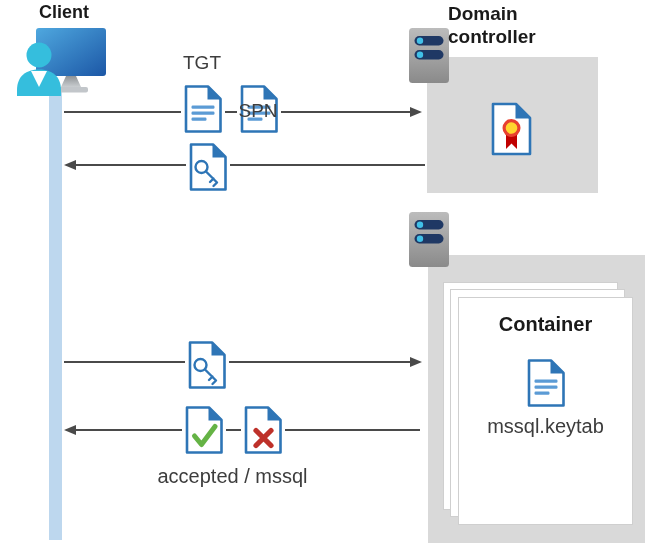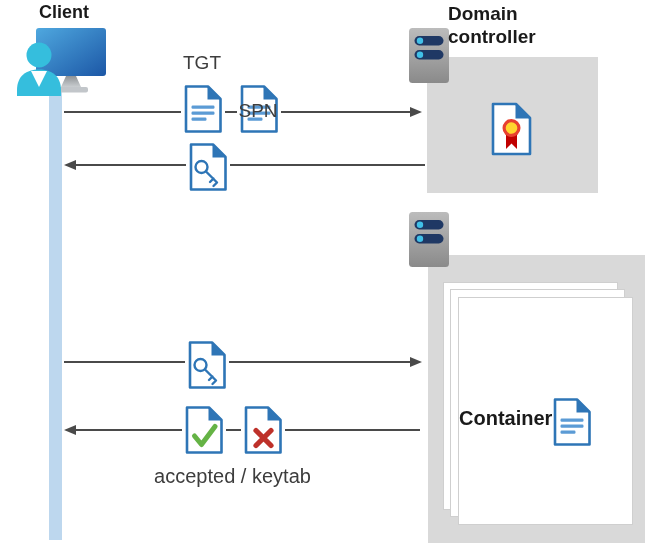--- a/index.html
+++ b/index.html
@@ -17,21 +17,21 @@
 
   
   .gray-box{background:var(--box-gray);z-index:1;}
   .dc-box{left:427px;top:57px;width:171px;height:136px;}
   .linux-box{left:428px;top:255px;width:217px;height:288px;}
 
   
   .card{width:175px;height:228px;background:#fff;border:1px solid var(--card-border);box-sizing:border-box;z-index:2;}
   .card-back{left:443px;top:282px;}
   .card-middle{left:450px;top:289px;}
-  .card-front{left:458px;top:297px;display:flex;flex-direction:row;align-items:center;}
+  .card-front{left:458px;top:297px;display:flex;flex-direction:column;align-items:center;}
   .container-title{margin-top:15px;font-size:20px;font-weight:bold;}
   .keytab-label{margin-top:7px;font-size:20px;color:var(--text-gray);}
 
   
   .msg-arrow{position:absolute;height:2px;background:var(--arrow-gray);z-index:3;}
   .head-right::after{content:"";position:absolute;left:100%;top:50%;transform:translateY(-50%);
     border-left:12px solid var(--arrow-gray);border-top:5.5px solid transparent;border-bottom:5.5px solid transparent;}
   .head-left::before{content:"";position:absolute;right:100%;top:50%;transform:translateY(-50%);
     border-right:12px solid var(--arrow-gray);border-top:5.5px solid transparent;border-bottom:5.5px solid transparent;}
 
@@ -163,20 +163,21 @@
   <div class="abs card card-front">
     <div class="container-title">Container</div>
     <div style="margin-top:22px;line-height:0;">
       <svg width="40" height="50" viewBox="0 0 40 50">
         <use href="#doc-frame"></use>
         <rect class="s-line" x="8.5" y="21.5" width="23" height="3.2" rx="1.2"></rect>
         <rect class="s-line" x="8.5" y="27.5" width="23" height="3.2" rx="1.2"></rect>
         <rect class="s-line" x="8.5" y="33.5" width="15" height="3.2" rx="1.2"></rect>
       </svg>
     </div>
+    <div class="keytab-label">mssql.keytab</div>
   </div>
 
   <div class="doc" style="left:185px;top:338px;">
     <svg width="40" height="50" viewBox="0 0 40 50">
       <use href="#doc-frame"></use>
       <circle class="s-key" cx="13.5" cy="25" r="6"></circle>
       <path class="s-key" d="M18 29.5 L29 40.5 M25.5 36.5 L22 40 M29 40.5 L25.5 44"></path>
     </svg>
   </div>
 
@@ -187,15 +188,15 @@
     </svg>
   </div>
 
   <div class="doc" style="left:241px;top:403px;">
     <svg width="40" height="50" viewBox="0 0 40 50">
       <use href="#doc-frame"></use>
       <path class="s-x" d="M13 25.5 L28 40.5 M28 25.5 L13 40.5"></path>
     </svg>
   </div>
 
-  <div class="abs sub center label-z" style="left:140px;top:465px;width:185px;">accepted / keytab</div>
+  <div class="abs sub center label-z" style="left:140px;top:465px;width:185px;">accepted / mssql</div>
 
 </div>
 
 </body></html>

